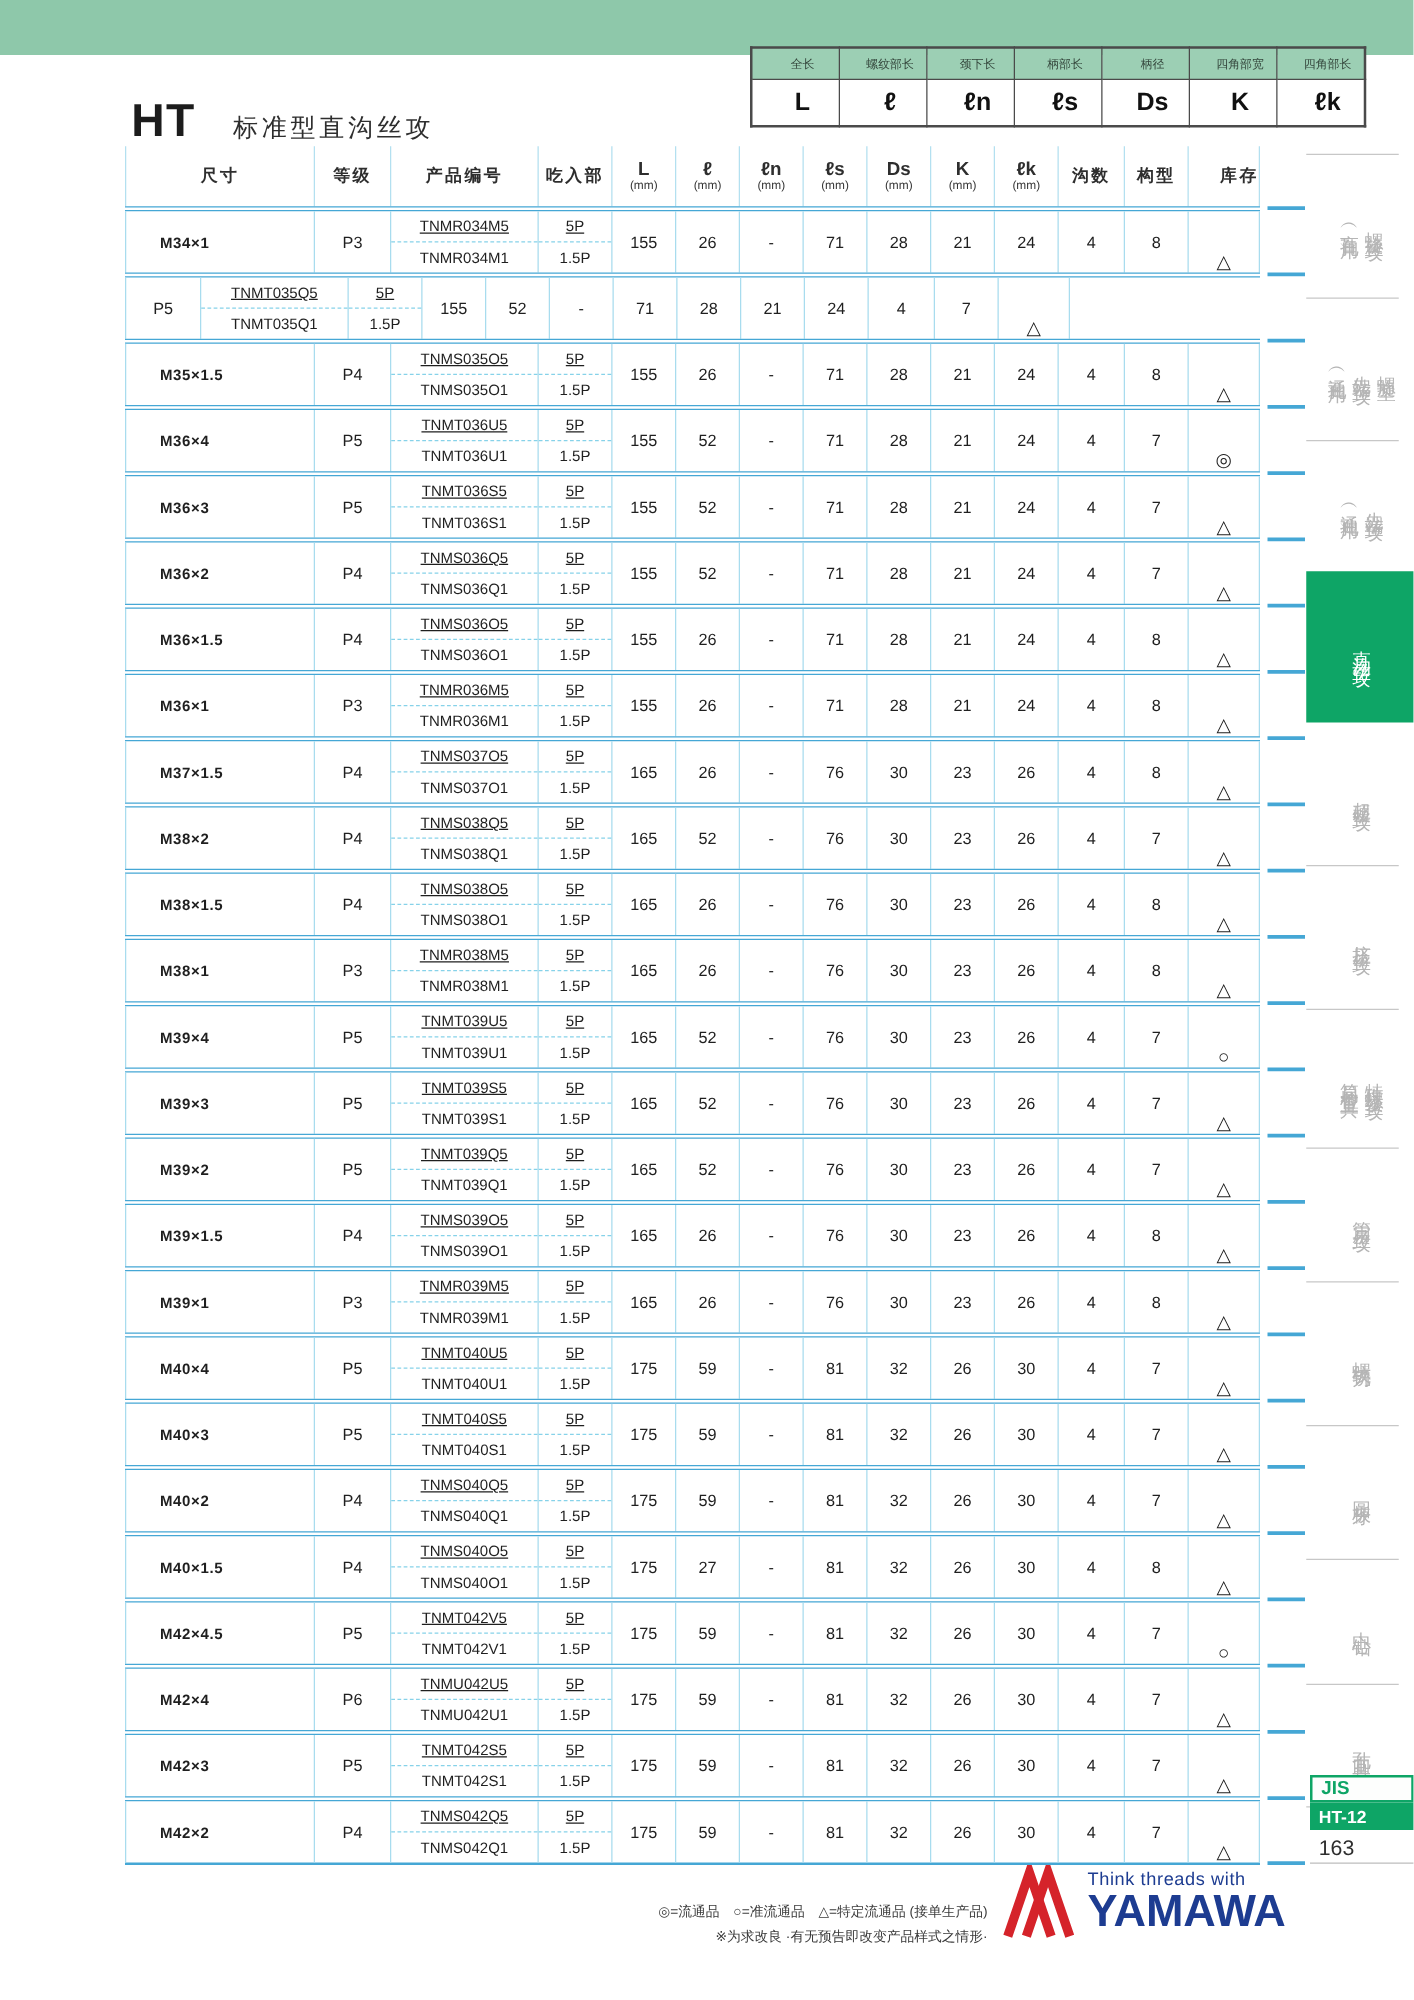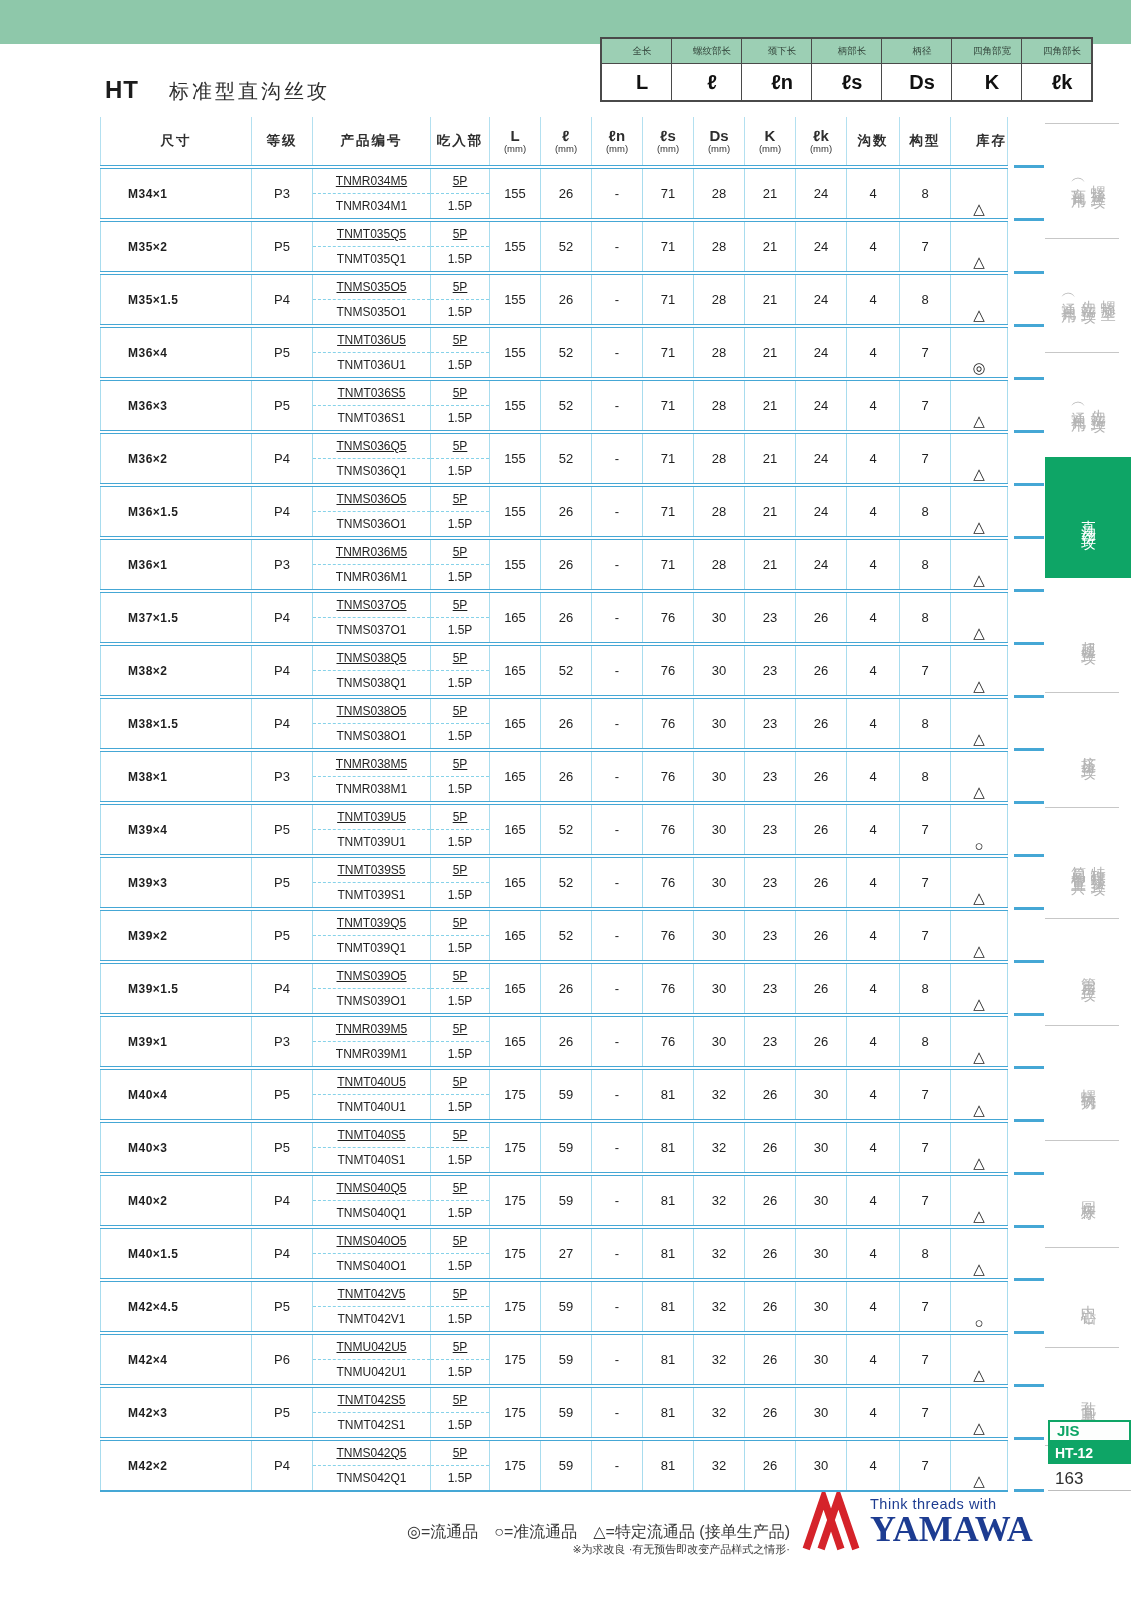--- a/index.html
+++ b/index.html
@@ -2,21 +2,21 @@
 <html><head>
 <meta charset="utf-8">
 <style>
   html,body{margin:0;padding:0;background:#ffffff;}
   .page{position:relative;width:1131px;height:1600px;background:#fff;overflow:hidden;
         font-family:"Liberation Sans","DejaVu Sans",sans-serif;}
   
   .topbar{position:absolute;left:0;top:0;width:1131px;height:44px;background:#8ec8aa;}
   
   .title{position:absolute;left:105px;top:76px;display:flex;align-items:baseline;gap:30px;}
-  .title .code{font-size:24px;font-weight:bold;color:#1c1c1c;letter-spacing:1px;}
+  .title .code{font-size:37px;font-weight:bold;color:#1c1c1c;letter-spacing:1px;}
   .title .text{font-size:20px;color:#2e2e2e;letter-spacing:3px;}
   
   .mini{position:absolute;left:600px;top:37px;border-collapse:collapse;border:2px solid #4a4a4a;}
   .mini td{border:1px solid #4a4a4a;width:56px;text-align:center;padding-left:12px;}
   .mini .mh td{background:#9ccfb4;color:#33453b;font-size:9.5px;height:22px;}
   .mini .ms td{background:#fff;color:#111;font-size:20px;font-weight:bold;height:34px;}
   
   .mtable{position:absolute;left:100px;top:117px;width:908px;border-bottom:2px solid #45a7d5;}
   .mtable::after{content:"";position:absolute;right:-36px;bottom:-2px;width:30px;height:3px;background:#45a7d5;}
   .thead{display:flex;height:48px;}
@@ -48,28 +48,28 @@
   .half.top{border-bottom:1px dashed #86d2e9;text-decoration:underline;}
   
   .sline{position:absolute;left:1045px;width:74px;height:1px;background:#c7c7c7;}
   .vtab{position:absolute;left:1045px;width:86px;display:flex;align-items:center;justify-content:center;}
   .vtext{writing-mode:vertical-rl;text-orientation:mixed;color:#b5b5b5;font-size:15px;
          letter-spacing:3px;line-height:1.25;}
   .vtext div{margin:0 1px;}
   .vtab.active{background:#0ea566;}
   .vtab.active .vtext{color:#ffffff;letter-spacing:5px;}
   
-  .legend{position:absolute;right:341px;top:1522px;font-size:16px;color:#3a3a3a;white-space:nowrap;}
+  .legend{position:absolute;right:341px;top:1522px;font-size:11px;color:#3a3a3a;white-space:nowrap;}
   .note{position:absolute;right:341px;top:1542px;font-size:11px;color:#3a3a3a;white-space:nowrap;}
   .brand{position:absolute;left:800px;top:1492px;display:flex;align-items:flex-start;gap:8px;}
   .brand .mark{width:62px;height:62px;}
   .brand .words{display:flex;flex-direction:column;margin-top:4px;}
   .brand .tagline{font-size:14.5px;color:#1d3c91;letter-spacing:.5px;}
   .brand .name{font-size:36px;font-weight:bold;color:#1d3c91;letter-spacing:0px;line-height:34px;
-               font-family:Liberation Serif, serif;}
+               font-family:Liberation Sans, sans-serif;}
   .jisline{position:absolute;left:1048px;top:1490px;width:83px;height:1px;background:#bdbdbd;}
   .jisbox{position:absolute;left:1048px;top:1420px;width:83px;}
   .jis{box-sizing:border-box;border:2px solid #0ea566;background:#fdfefd;color:#0ea566;
        font-weight:bold;font-size:15px;height:22px;line-height:18px;padding-left:7px;}
   .ht12{box-sizing:border-box;background:#0ea566;color:#fff;font-weight:bold;font-size:14px;
         height:22px;line-height:22px;padding-left:7px;}
   .pageno{color:#2e2e2e;font-size:17px;padding-left:7px;margin-top:5px;}
 </style>
 </head>
 <body>
@@ -175,21 +175,20 @@
           <div class="c num col-num">-</div>
           <div class="c num col-num">71</div>
           <div class="c num col-num">28</div>
           <div class="c num col-num">21</div>
           <div class="c num col-num">24</div>
           <div class="c num col-grooves">4</div>
           <div class="c num col-form">8</div>
           <div class="c stock col-stock">△</div>
         </div>
         <div class="group">
-          <div class="c size col-size">M35×2</div>
           <div class="c grade col-grade">P5</div>
           <div class="c twoline col-prod">
             <div class="half top">TNMT035Q5</div>
             <div class="half">TNMT035Q1</div>
           </div>
           <div class="c twoline col-chamfer">
             <div class="half top">5P</div>
             <div class="half">1.5P</div>
           </div>
           <div class="c num col-num">155</div>

